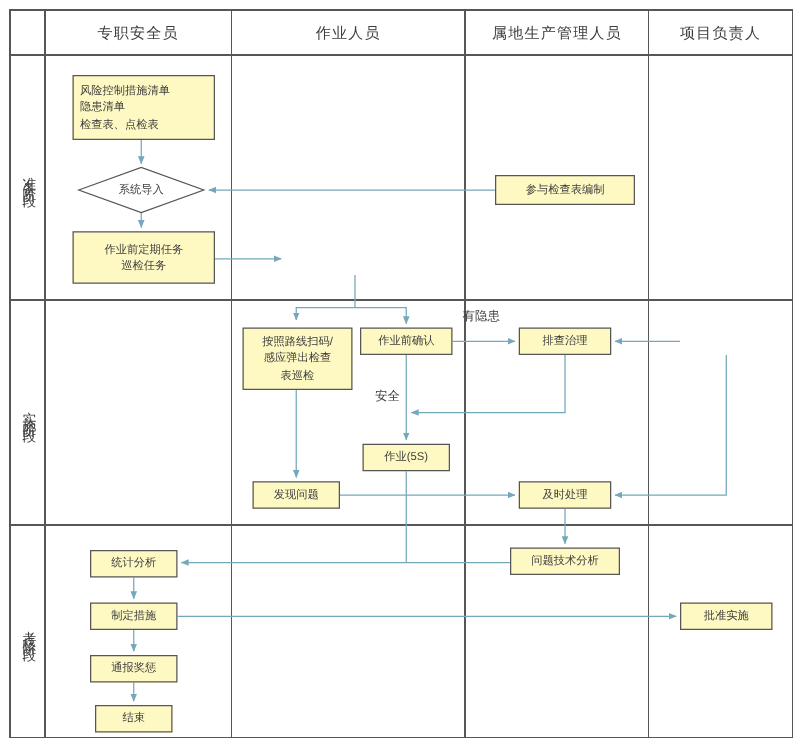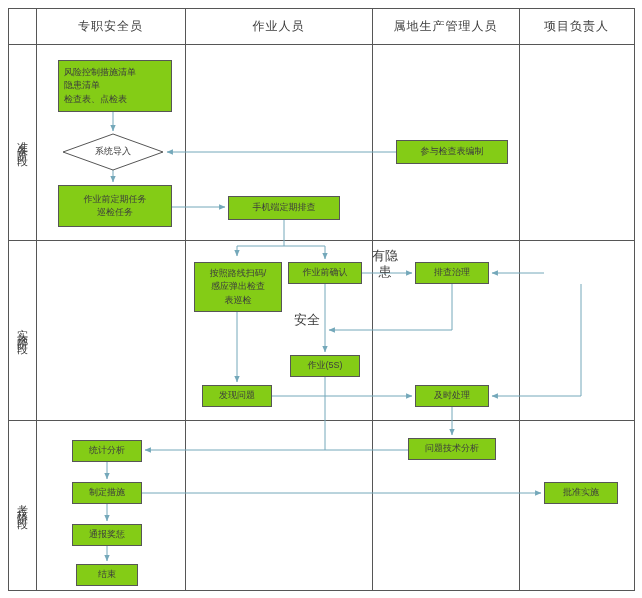--- a/index.html
+++ b/index.html
@@ -8,27 +8,27 @@
   .layer{position:absolute;left:0;top:0;}
   .gridline{stroke:var(--color-border,#565656);stroke-width:1;shape-rendering:crispEdges;}
   .frame{fill:none;stroke:var(--color-border,#565656);stroke-width:1;shape-rendering:crispEdges;}
   .edge{fill:none;stroke:var(--color-arrow,#74a8ba);stroke-width:1;}
   .arrowhead{fill:var(--color-arrow,#74a8ba);}
   .shape{fill:#ffffff;stroke:var(--color-border,#565656);stroke-width:1;}
   .lane-header{position:absolute;display:flex;align-items:center;justify-content:center;
                font-size:12px;letter-spacing:1px;}
   .phase{position:absolute;display:flex;align-items:center;justify-content:center;
          writing-mode:vertical-rl;text-orientation:upright;font-size:11px;letter-spacing:5px;}
-  .node{position:absolute;box-sizing:border-box;background:#84cc16;
+  .node{position:absolute;box-sizing:border-box;background:#fef9c3;
         border:1px solid var(--color-border,#565656);
         display:flex;align-items:center;justify-content:center;text-align:center;
         font-size:9px;line-height:1.45;white-space:pre-line;padding:1px 2px;}
   .node.plain{border:none;background:transparent;}
   .node.left{justify-content:flex-start;text-align:left;padding-left:5px;}
-  .edge-label{position:absolute;font-size:13px;line-height:1.2;}
+  .edge-label{position:absolute;font-size:10px;line-height:1.2;}
 </style>
 </head>
 <body>
 
 <div class="canvas">
 
   <svg class="layer" width="642" height="598" viewBox="0 0 642 598">
     <defs>
       <marker id="arr" viewBox="0 0 10 10" refX="8.5" refY="5" markerWidth="7" markerHeight="7" orient="auto">
         <path class="arrowhead" d="M 0 1.2 L 9 5 L 0 8.8 z"></path>
@@ -81,21 +81,20 @@
   <div class="phase" style="left:8px;top:240px;width:28px;height:180px">实施阶段</div>
   <div class="phase" style="left:8px;top:420px;width:28px;height:170px">考核阶段</div>
 
   <div class="node left" style="left:58px;top:60px;width:114px;height:52px">风险控制措施清单
 隐患清单
 检查表、点检表</div>
   <div class="node plain" style="left:68px;top:141px;width:90px;height:22px">系统导入</div>
   <div class="node" style="left:396px;top:140px;width:112px;height:24px">参与检查表编制</div>
   <div class="node" style="left:58px;top:185px;width:114px;height:42px">作业前定期任务
 巡检任务</div>
-  <div class="node" style="left:228px;top:196px;width:112px;height:24px">手机端定期排查</div>
   <div class="node" style="left:194px;top:262px;width:88px;height:50px">按照路线扫码/
 感应弹出检查
 表巡检</div>
   <div class="node" style="left:288px;top:262px;width:74px;height:22px">作业前确认</div>
   <div class="node" style="left:415px;top:262px;width:74px;height:22px">排查治理</div>
   <div class="node" style="left:290px;top:355px;width:70px;height:22px">作业(5S)</div>
   <div class="node" style="left:415px;top:385px;width:74px;height:22px">及时处理</div>
   <div class="node" style="left:202px;top:385px;width:70px;height:22px">发现问题</div>
   <div class="node" style="left:72px;top:440px;width:70px;height:22px">统计分析</div>
   <div class="node" style="left:408px;top:438px;width:88px;height:22px">问题技术分析</div>

